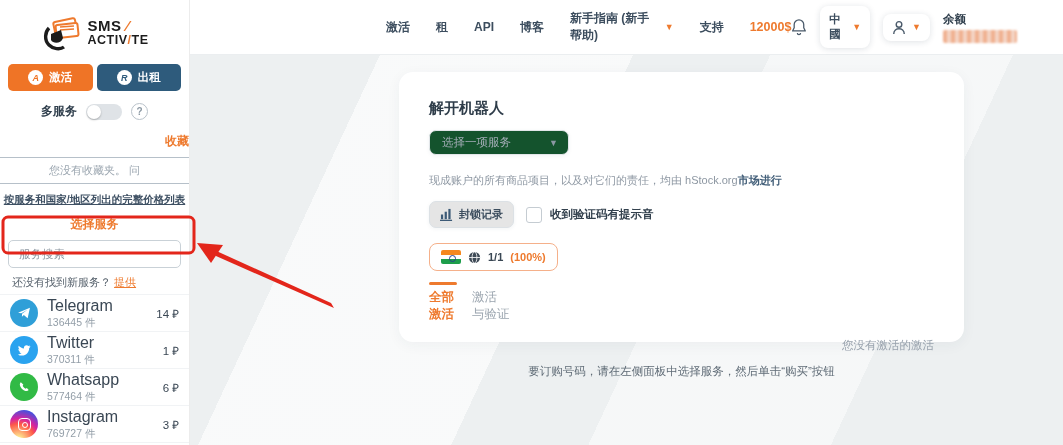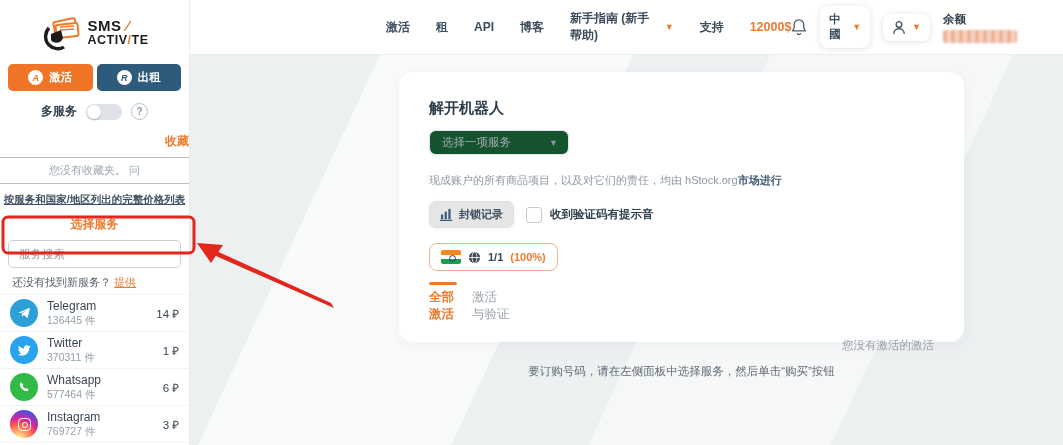--- a/index.html
+++ b/index.html
@@ -42,21 +42,21 @@
                 display:flex; align-items:center; padding:0 8px 0 10px; }
   .search-box input { flex:1; border:none; outline:none; font-size:11.5px; color:#3a4754; font-family:inherit; background:transparent; }
   .search-box input::placeholder { color:#8d98a2; }
 
   .notfound { margin:7px 12px 4px 12px; font-size:11px; color:#55606b; }
   .notfound a { color:#ee7a2e; text-decoration:underline; cursor:pointer; }
 
   .svc-row { display:flex; align-items:center; gap:9px; padding:0 10px; height:37px; border-top:1px solid #f1f3f5; cursor:pointer; }
   .svc-icon { width:28px; height:28px; border-radius:50%; flex:0 0 28px; display:flex; align-items:center; justify-content:center; }
   .svc-texts { flex:1; min-width:0; }
-  .svc-name { font-size:12px; color:#3a4754; white-space:nowrap; overflow:hidden; }
+  .svc-name { font-size:16px; color:#3a4754; white-space:nowrap; overflow:hidden; }
   .svc-count { font-size:10.5px; color:#939ea8; margin-top:1px; }
   .svc-price { font-size:11.5px; color:#3a4754; white-space:nowrap; }
   .ic-telegram { background:#2f9fd8; }
   .ic-twitter { background:#2aa3ef; }
   .ic-whatsapp { background:#31ba45; }
   .ic-instagram { background:radial-gradient(circle at 30% 107%, #fdf497 5%, #fd5949 45%, #d6249f 60%, #285aeb 90%); }
   .ig-frame { width:13px; height:13px; border:1.5px solid #fff; border-radius:4px; position:relative; }
   .ig-frame::after { content:""; position:absolute; left:3px; top:3px; width:4px; height:4px; border:1.2px solid #fff; border-radius:50%; }
 
   

